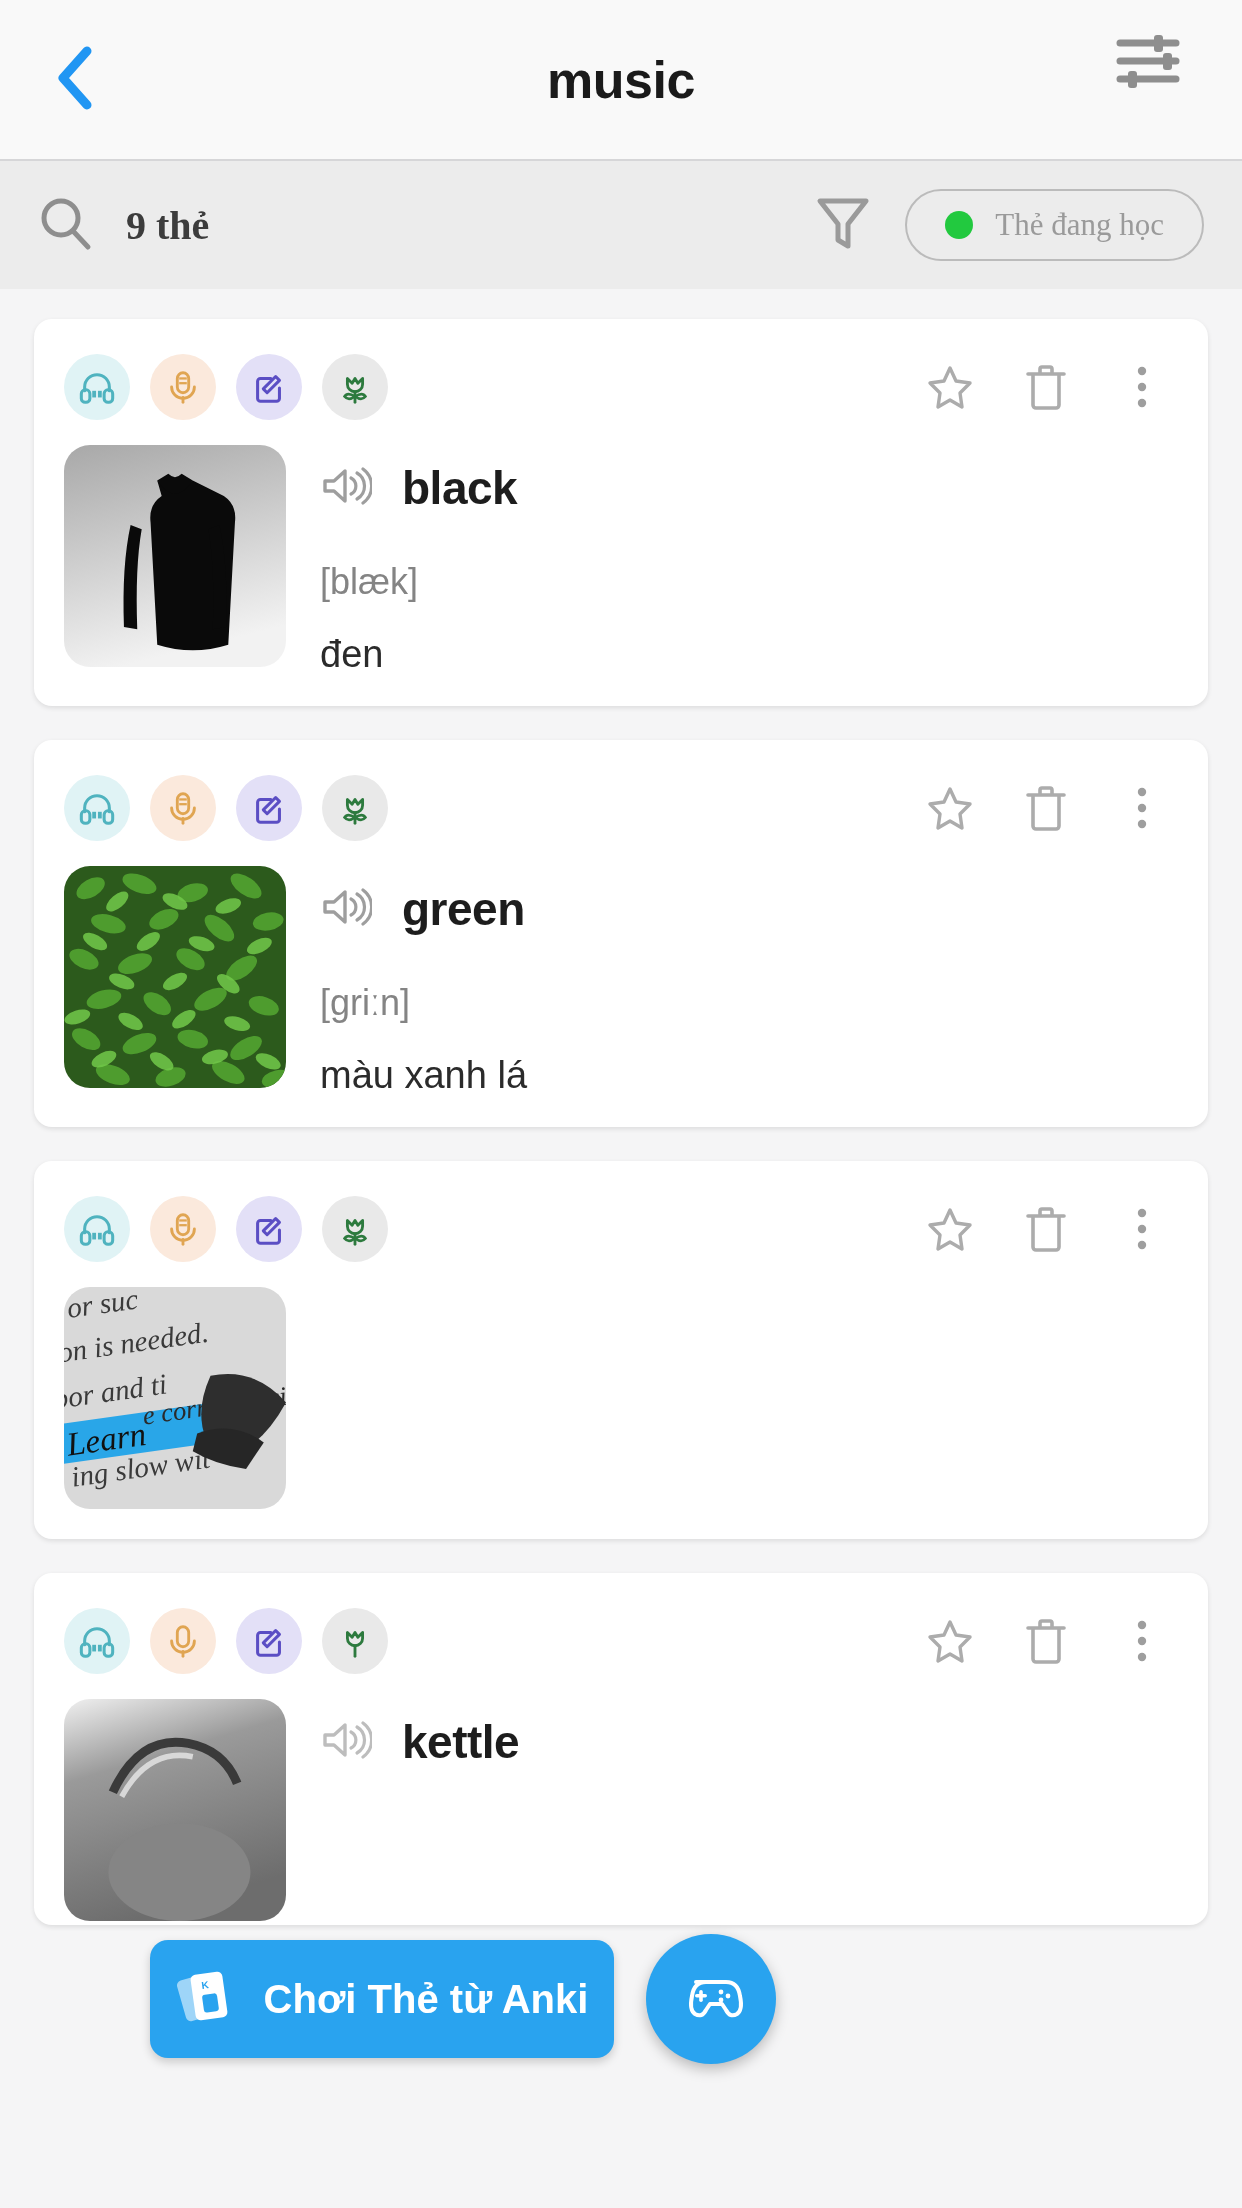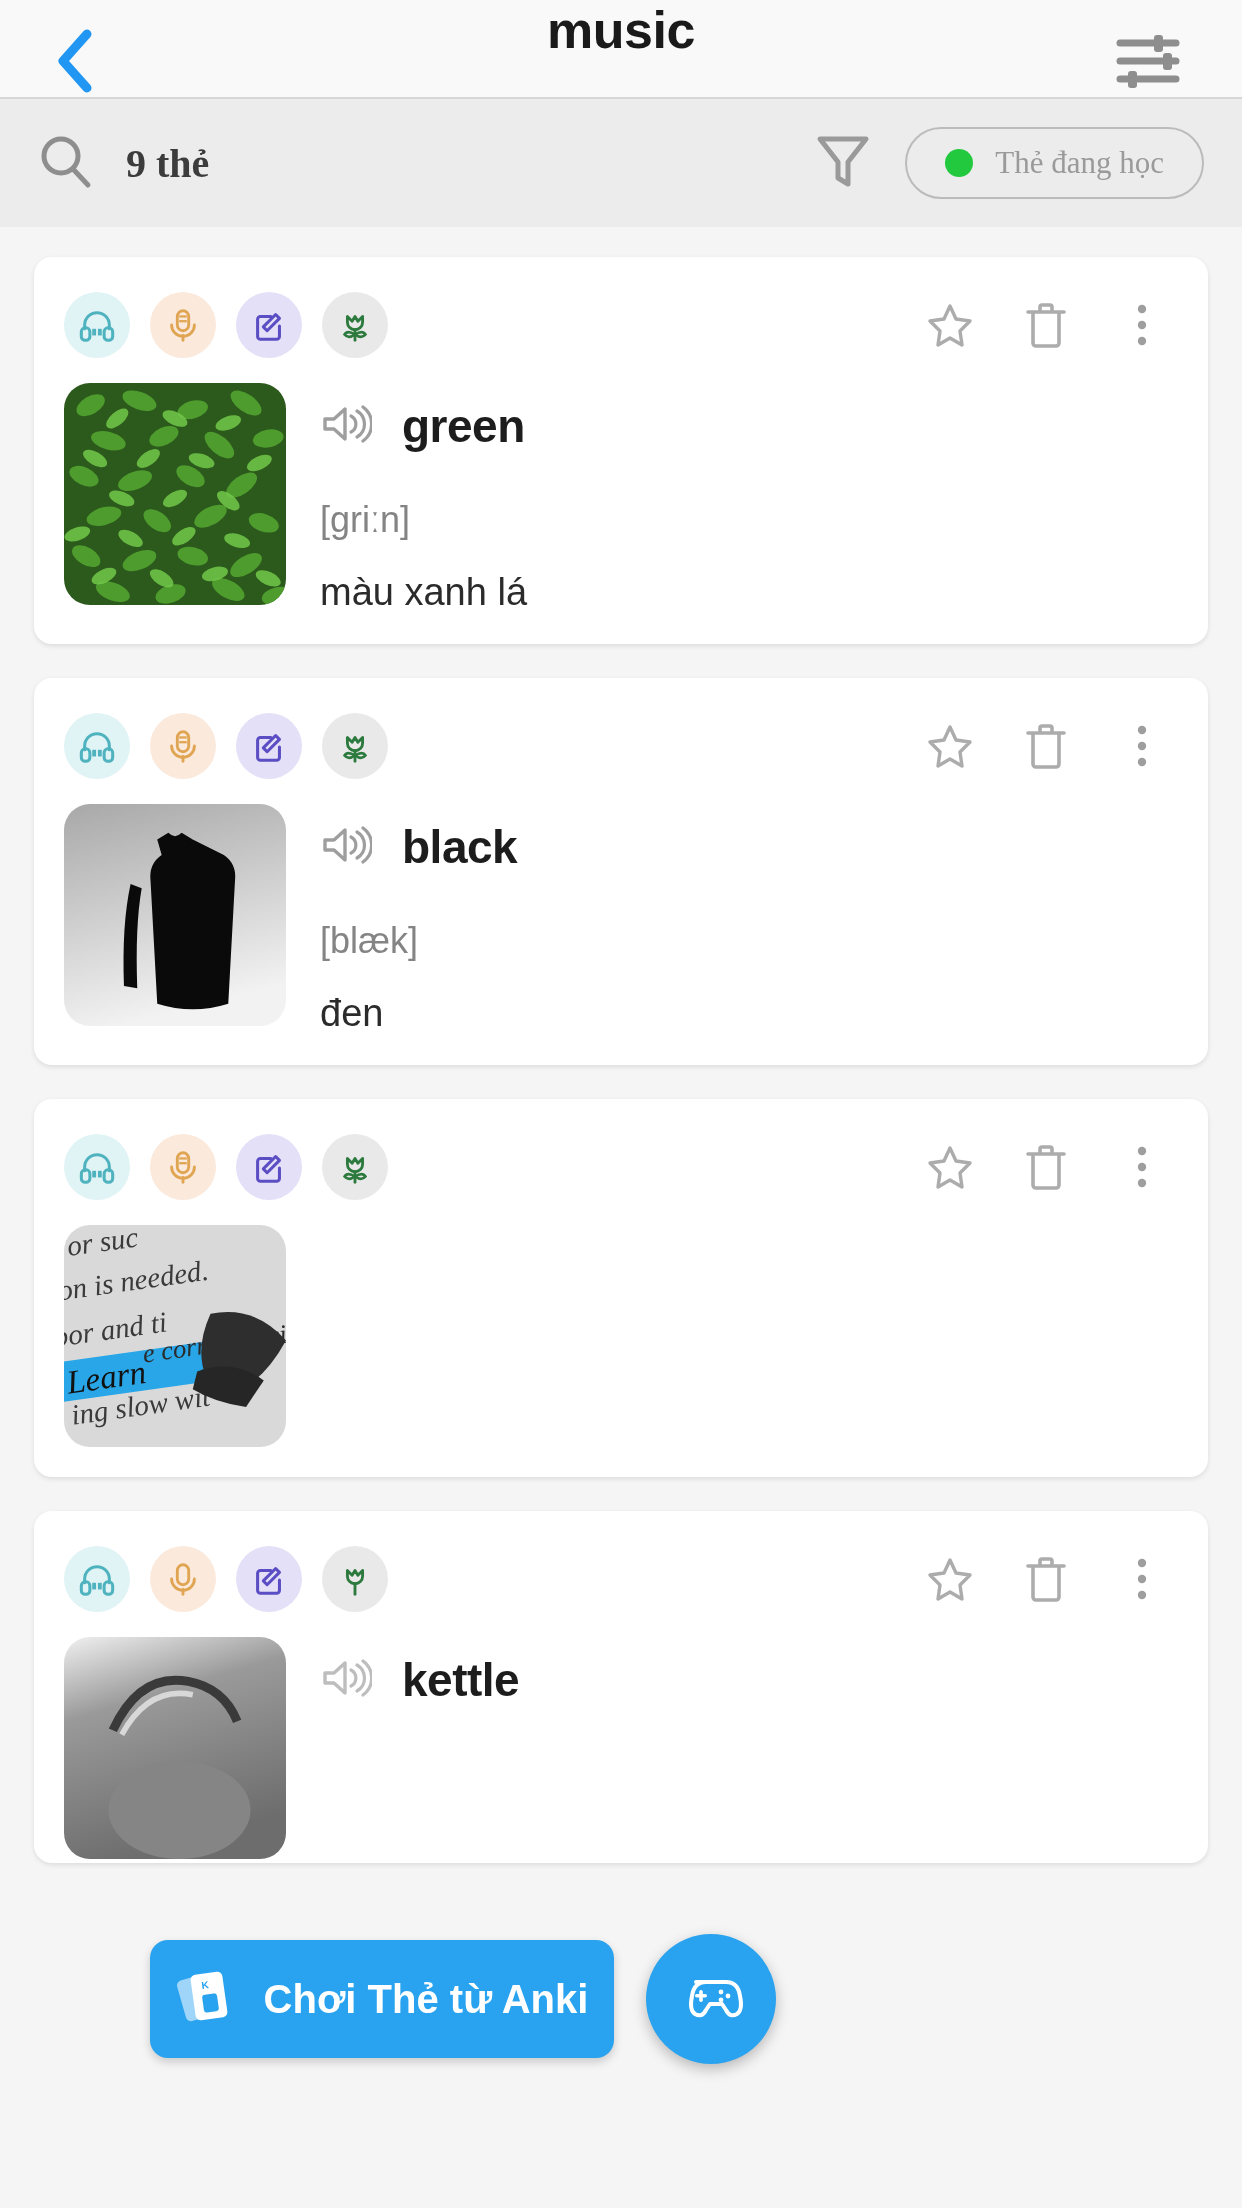--- a/index.html
+++ b/index.html
@@ -16,24 +16,25 @@
     position: relative;
     width: 1242px;
     height: 2208px;
     background: #f5f5f6;
     overflow: hidden;
   }
 
   
   .navbar {
     position: relative;
-    height: 99px;
+    height: 161px;
     background: #f9f9f9;
     border-bottom: 2px solid #d6d6d8;
     display: flex;
+    align-items: center;
   }
   .nav-back {
     width: 150px;
     height: 125px;
     display: flex;
     align-items: center;
     justify-content: center;
     cursor: pointer;
   }
   .nav-title {
@@ -307,20 +308,113 @@
       </span>
     </div>
 
     <div class="status-pill">
       <span class="pill-dot"></span>
       <span class="pill-label">Thẻ đang học</span>
     </div>
   </div>
 
   <div class="list">
+
+    <div class="card">
+      <div class="card-toolbar">
+        <div class="tool-icons">
+          <span class="tool-circle tc-headphone">
+            <svg width="38" height="38" viewBox="0 0 40 40">
+              <path d="M7 24 V20 a13 13 0 0 1 26 0 v4" fill="none" stroke="#4fb3bf" stroke-width="3.2" stroke-linecap="round"></path>
+              <rect x="3.5" y="23" width="9" height="13" rx="4" fill="none" stroke="#4fb3bf" stroke-width="3.2"></rect>
+              <rect x="27.5" y="23" width="9" height="13" rx="4" fill="none" stroke="#4fb3bf" stroke-width="3.2"></rect>
+              <rect x="15" y="24" width="4" height="7" fill="#4fb3bf"></rect>
+              <rect x="21" y="24" width="4" height="7" fill="#4fb3bf"></rect>
+            </svg>
+          </span>
+          <span class="tool-circle tc-mic">
+            <svg width="38" height="38" viewBox="0 0 40 40">
+              <rect x="14" y="5" width="12" height="21" rx="6" fill="none" stroke="#e0a552" stroke-width="3"></rect>
+              <path d="M8 20 a12 12 0 0 0 24 0" fill="none" stroke="#e0a552" stroke-width="3" stroke-linecap="round"></path>
+              <line x1="20" y1="31" x2="20" y2="36" stroke="#e0a552" stroke-width="3" stroke-linecap="round"></line>
+              <line x1="16" y1="11" x2="24" y2="11" stroke="#e0a552" stroke-width="2.4"></line>
+              <line x1="16" y1="16" x2="24" y2="16" stroke="#e0a552" stroke-width="2.4"></line>
+            </svg>
+          </span>
+          <span class="tool-circle tc-edit">
+            <svg width="38" height="38" viewBox="0 0 40 40">
+              <path d="M31 21 V32 a3 3 0 0 1 -3 3 H11 a3 3 0 0 1 -3 -3 V14 a3 3 0 0 1 3 -3 h11" fill="none" stroke="#5b4ec4" stroke-width="3.2" stroke-linecap="round"></path>
+              <path d="M18 26 L31 13 l-4 -4 L14 22 Z" fill="none" stroke="#5b4ec4" stroke-width="3.2" stroke-linejoin="round"></path>
+            </svg>
+          </span>
+          <span class="tool-circle tc-flower">
+            <svg width="38" height="38" viewBox="0 0 40 40">
+              <path d="M12 11 v6 a8 8 0 0 0 16 0 v-6 l-5 5 l-3 -5 l-3 5 Z" fill="none" stroke="#2d7a3e" stroke-width="3" stroke-linejoin="round"></path>
+              <line x1="20" y1="25" x2="20" y2="36" stroke="#2d7a3e" stroke-width="3" stroke-linecap="round"></line>
+              <path d="M20 30 q-8 -5 -11 0 q4 5 11 0" fill="none" stroke="#2d7a3e" stroke-width="2.8"></path>
+              <path d="M20 30 q8 -5 11 0 q-4 5 -11 0" fill="none" stroke="#2d7a3e" stroke-width="2.8"></path>
+            </svg>
+          </span>
+        </div>
+        <div class="action-icons">
+          <span class="act-btn">
+            <svg width="48" height="48" viewBox="0 0 48 48">
+              <polygon points="24,5 30,18 44,20 34,30 36,44 24,37 12,44 14,30 4,20 18,18" fill="none" stroke="#acacac" stroke-width="3.4" stroke-linejoin="round"></polygon>
+            </svg>
+          </span>
+          <span class="act-btn">
+            <svg width="44" height="48" viewBox="0 0 44 48">
+              <line x1="4" y1="11" x2="40" y2="11" stroke="#acacac" stroke-width="3.6" stroke-linecap="round"></line>
+              <path d="M16 11 V6 a2 2 0 0 1 2 -2 h8 a2 2 0 0 1 2 2 v5" fill="none" stroke="#acacac" stroke-width="3.6"></path>
+              <path d="M9 12 V42 a3 3 0 0 0 3 3 h20 a3 3 0 0 0 3 -3 V12" fill="none" stroke="#acacac" stroke-width="3.6"></path>
+            </svg>
+          </span>
+          <span class="act-btn">
+            <svg width="18" height="48" viewBox="0 0 18 48">
+              <circle cx="9" cy="8" r="4.2" fill="#9e9e9e"></circle>
+              <circle cx="9" cy="24" r="4.2" fill="#9e9e9e"></circle>
+              <circle cx="9" cy="40" r="4.2" fill="#9e9e9e"></circle>
+            </svg>
+          </span>
+        </div>
+      </div>
+
+      <div class="card-body">
+        <div class="thumb">
+          <svg viewBox="0 0 100 100" preserveAspectRatio="none">
+            <defs>
+              <linearGradient id="gcoat" x1="0" y1="0" x2="0.25" y2="1">
+                <stop offset="0%" stop-color="#a8a8a8"></stop>
+                <stop offset="100%" stop-color="#f2f2f2"></stop>
+              </linearGradient>
+            </defs>
+            <rect width="100" height="100" fill="url(#gcoat)"></rect>
+            <path d="M42 16 q8 7 16 0 l14 7 q6 4 5 12 l-3 55 q-16 5 -32 0 l-3 -55 q-1 -8 5 -12 Z" fill="#0a0a0a"></path>
+            <path d="M42 16 q8 12 16 0 l-5 -3 q-3 3 -6 0 Z" fill="#0a0a0a"></path>
+            <path d="M30 36 q-4 18 -3 46 l6 1 q-1 -28 2 -45 Z" fill="#0a0a0a"></path>
+            <path d="M70 36 q4 18 3 46 l-6 1 q1 -28 -2 -45 Z" fill="#0a0a0a"></path>
+          </svg>
+        </div>
+        <div class="card-text">
+          <div class="word-row">
+            <span>
+              <svg width="52" height="44" viewBox="0 0 52 44">
+                <path d="M5 17 H14 L25 7 V37 L14 27 H5 Z" fill="none" stroke="#9e9e9e" stroke-width="3.4" stroke-linejoin="round"></path>
+                <path d="M31 14 a9 9 0 0 1 0 16" fill="none" stroke="#9e9e9e" stroke-width="3.2" stroke-linecap="round"></path>
+                <path d="M37 9 a15 15 0 0 1 0 26" fill="none" stroke="#9e9e9e" stroke-width="3.2" stroke-linecap="round"></path>
+                <path d="M43 5 a21 21 0 0 1 0 34" fill="none" stroke="#9e9e9e" stroke-width="3.2" stroke-linecap="round"></path>
+              </svg>
+            </span>
+            <span class="word-label">black</span>
+          </div>
+          <div class="phonetic">[blæk]</div>
+          <div class="translation">đen</div>
+        </div>
+      </div>
+    </div>
 
     <div class="card">
       <div class="card-toolbar">
         <div class="tool-icons">
           <span class="tool-circle tc-headphone">
             <svg width="38" height="38" viewBox="0 0 40 40">
               <path d="M7 24 V20 a13 13 0 0 1 26 0 v4" fill="none" stroke="#4fb3bf" stroke-width="3.2" stroke-linecap="round"></path>
               <rect x="3.5" y="23" width="9" height="13" rx="4" fill="none" stroke="#4fb3bf" stroke-width="3.2"></rect>
               <rect x="27.5" y="23" width="9" height="13" rx="4" fill="none" stroke="#4fb3bf" stroke-width="3.2"></rect>
               <rect x="15" y="24" width="4" height="7" fill="#4fb3bf"></rect>
@@ -499,113 +593,20 @@
               <circle cx="9" cy="24" r="4.2" fill="#9e9e9e"></circle>
               <circle cx="9" cy="40" r="4.2" fill="#9e9e9e"></circle>
             </svg>
           </span>
         </div>
       </div>
 
       <div class="card-body">
         <div class="thumb">
           <svg viewBox="0 0 100 100" preserveAspectRatio="none">
-            <defs>
-              <linearGradient id="gcoat" x1="0" y1="0" x2="0.25" y2="1">
-                <stop offset="0%" stop-color="#a8a8a8"></stop>
-                <stop offset="100%" stop-color="#f2f2f2"></stop>
-              </linearGradient>
-            </defs>
-            <rect width="100" height="100" fill="url(#gcoat)"></rect>
-            <path d="M42 16 q8 7 16 0 l14 7 q6 4 5 12 l-3 55 q-16 5 -32 0 l-3 -55 q-1 -8 5 -12 Z" fill="#0a0a0a"></path>
-            <path d="M42 16 q8 12 16 0 l-5 -3 q-3 3 -6 0 Z" fill="#0a0a0a"></path>
-            <path d="M30 36 q-4 18 -3 46 l6 1 q-1 -28 2 -45 Z" fill="#0a0a0a"></path>
-            <path d="M70 36 q4 18 3 46 l-6 1 q1 -28 -2 -45 Z" fill="#0a0a0a"></path>
-          </svg>
-        </div>
-        <div class="card-text">
-          <div class="word-row">
-            <span>
-              <svg width="52" height="44" viewBox="0 0 52 44">
-                <path d="M5 17 H14 L25 7 V37 L14 27 H5 Z" fill="none" stroke="#9e9e9e" stroke-width="3.4" stroke-linejoin="round"></path>
-                <path d="M31 14 a9 9 0 0 1 0 16" fill="none" stroke="#9e9e9e" stroke-width="3.2" stroke-linecap="round"></path>
-                <path d="M37 9 a15 15 0 0 1 0 26" fill="none" stroke="#9e9e9e" stroke-width="3.2" stroke-linecap="round"></path>
-                <path d="M43 5 a21 21 0 0 1 0 34" fill="none" stroke="#9e9e9e" stroke-width="3.2" stroke-linecap="round"></path>
-              </svg>
-            </span>
-            <span class="word-label">black</span>
-          </div>
-          <div class="phonetic">[blæk]</div>
-          <div class="translation">đen</div>
-        </div>
-      </div>
-    </div>
-
-    <div class="card">
-      <div class="card-toolbar">
-        <div class="tool-icons">
-          <span class="tool-circle tc-headphone">
-            <svg width="38" height="38" viewBox="0 0 40 40">
-              <path d="M7 24 V20 a13 13 0 0 1 26 0 v4" fill="none" stroke="#4fb3bf" stroke-width="3.2" stroke-linecap="round"></path>
-              <rect x="3.5" y="23" width="9" height="13" rx="4" fill="none" stroke="#4fb3bf" stroke-width="3.2"></rect>
-              <rect x="27.5" y="23" width="9" height="13" rx="4" fill="none" stroke="#4fb3bf" stroke-width="3.2"></rect>
-              <rect x="15" y="24" width="4" height="7" fill="#4fb3bf"></rect>
-              <rect x="21" y="24" width="4" height="7" fill="#4fb3bf"></rect>
-            </svg>
-          </span>
-          <span class="tool-circle tc-mic">
-            <svg width="38" height="38" viewBox="0 0 40 40">
-              <rect x="14" y="5" width="12" height="21" rx="6" fill="none" stroke="#e0a552" stroke-width="3"></rect>
-              <path d="M8 20 a12 12 0 0 0 24 0" fill="none" stroke="#e0a552" stroke-width="3" stroke-linecap="round"></path>
-              <line x1="20" y1="31" x2="20" y2="36" stroke="#e0a552" stroke-width="3" stroke-linecap="round"></line>
-              <line x1="16" y1="11" x2="24" y2="11" stroke="#e0a552" stroke-width="2.4"></line>
-              <line x1="16" y1="16" x2="24" y2="16" stroke="#e0a552" stroke-width="2.4"></line>
-            </svg>
-          </span>
-          <span class="tool-circle tc-edit">
-            <svg width="38" height="38" viewBox="0 0 40 40">
-              <path d="M31 21 V32 a3 3 0 0 1 -3 3 H11 a3 3 0 0 1 -3 -3 V14 a3 3 0 0 1 3 -3 h11" fill="none" stroke="#5b4ec4" stroke-width="3.2" stroke-linecap="round"></path>
-              <path d="M18 26 L31 13 l-4 -4 L14 22 Z" fill="none" stroke="#5b4ec4" stroke-width="3.2" stroke-linejoin="round"></path>
-            </svg>
-          </span>
-          <span class="tool-circle tc-flower">
-            <svg width="38" height="38" viewBox="0 0 40 40">
-              <path d="M12 11 v6 a8 8 0 0 0 16 0 v-6 l-5 5 l-3 -5 l-3 5 Z" fill="none" stroke="#2d7a3e" stroke-width="3" stroke-linejoin="round"></path>
-              <line x1="20" y1="25" x2="20" y2="36" stroke="#2d7a3e" stroke-width="3" stroke-linecap="round"></line>
-              <path d="M20 30 q-8 -5 -11 0 q4 5 11 0" fill="none" stroke="#2d7a3e" stroke-width="2.8"></path>
-              <path d="M20 30 q8 -5 11 0 q-4 5 -11 0" fill="none" stroke="#2d7a3e" stroke-width="2.8"></path>
-            </svg>
-          </span>
-        </div>
-        <div class="action-icons">
-          <span class="act-btn">
-            <svg width="48" height="48" viewBox="0 0 48 48">
-              <polygon points="24,5 30,18 44,20 34,30 36,44 24,37 12,44 14,30 4,20 18,18" fill="none" stroke="#acacac" stroke-width="3.4" stroke-linejoin="round"></polygon>
-            </svg>
-          </span>
-          <span class="act-btn">
-            <svg width="44" height="48" viewBox="0 0 44 48">
-              <line x1="4" y1="11" x2="40" y2="11" stroke="#acacac" stroke-width="3.6" stroke-linecap="round"></line>
-              <path d="M16 11 V6 a2 2 0 0 1 2 -2 h8 a2 2 0 0 1 2 2 v5" fill="none" stroke="#acacac" stroke-width="3.6"></path>
-              <path d="M9 12 V42 a3 3 0 0 0 3 3 h20 a3 3 0 0 0 3 -3 V12" fill="none" stroke="#acacac" stroke-width="3.6"></path>
-            </svg>
-          </span>
-          <span class="act-btn">
-            <svg width="18" height="48" viewBox="0 0 18 48">
-              <circle cx="9" cy="8" r="4.2" fill="#9e9e9e"></circle>
-              <circle cx="9" cy="24" r="4.2" fill="#9e9e9e"></circle>
-              <circle cx="9" cy="40" r="4.2" fill="#9e9e9e"></circle>
-            </svg>
-          </span>
-        </div>
-      </div>
-
-      <div class="card-body">
-        <div class="thumb">
-          <svg viewBox="0 0 100 100" preserveAspectRatio="none">
             <rect width="100" height="100" fill="#d9d9d9"></rect>
             <g fill="#3a3a3a" font-family="Liberation Serif, serif" font-size="13" font-style="italic">
               <text x="2" y="14" transform="rotate(-8 2 14)">or suc</text>
               <text x="-2" y="34" transform="rotate(-8 -2 34)">on is needed.</text>
               <text x="-4" y="55" transform="rotate(-8 -4 55)">bor and ti</text>
               <text x="4" y="90" transform="rotate(-8 4 90)">ing slow wit</text>
             </g>
             <rect x="-4" y="62" width="80" height="18" fill="#29a6e8" transform="rotate(-8 -4 62)"></rect>
             <text x="2" y="76" fill="#111" font-family="Liberation Serif, serif" font-size="15" font-style="italic" transform="rotate(-8 2 76)">Learn</text>
             <g fill="#3a3a3a" font-family="Liberation Serif, serif" font-size="13" font-style="italic">

